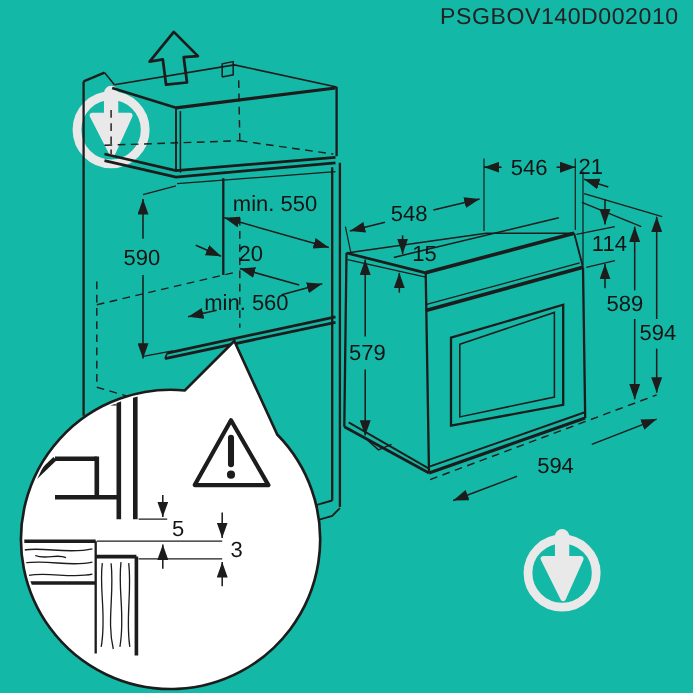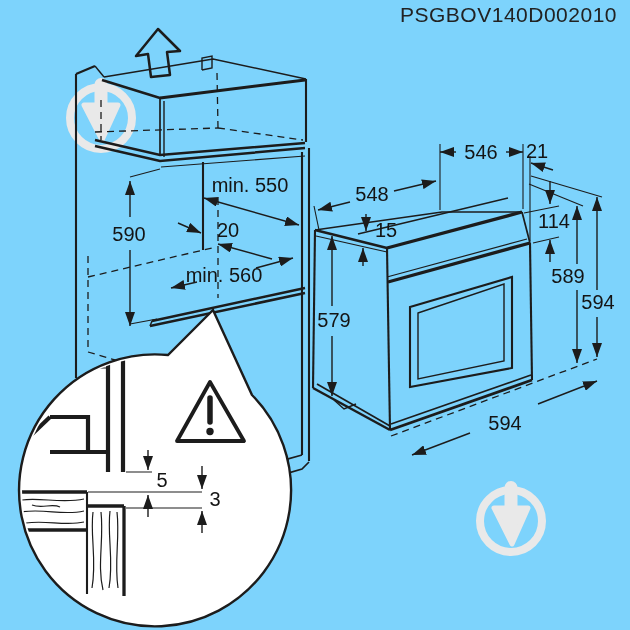--- a/index.html
+++ b/index.html
@@ -1,16 +1,16 @@
 <!DOCTYPE html>
 <html><head>
 <meta charset="utf-8">
 <style>
   html,body{margin:0;padding:0;background:#fff;}
-  .stage{position:relative;width:630px;height:630px;background:#7dd3fc;overflow:hidden;
+  .stage{position:relative;width:630px;height:630px;background:#14b8a6;overflow:hidden;
          font-family:"Liberation Sans", sans-serif;}
   svg{display:block}
   .ln{stroke:#1c1c1c;fill:none;stroke-linecap:butt;}
   .w1{stroke-width:1.2}.w13{stroke-width:1.4}.w16{stroke-width:1.7}.w2{stroke-width:2.1}
   .w24{stroke-width:2.5}.w28{stroke-width:2.9}.w32{stroke-width:3.3}.w4{stroke-width:4.2}
   .dash{stroke-dasharray:7 5;stroke-width:1.3}
   .dim{stroke:#1c1c1c;stroke-width:1.4;fill:none}
   .tick{stroke:#1c1c1c;stroke-width:1.1;fill:none}
   .dtxt{font-size:20px;fill:#141414}
   .mid{text-anchor:middle}

